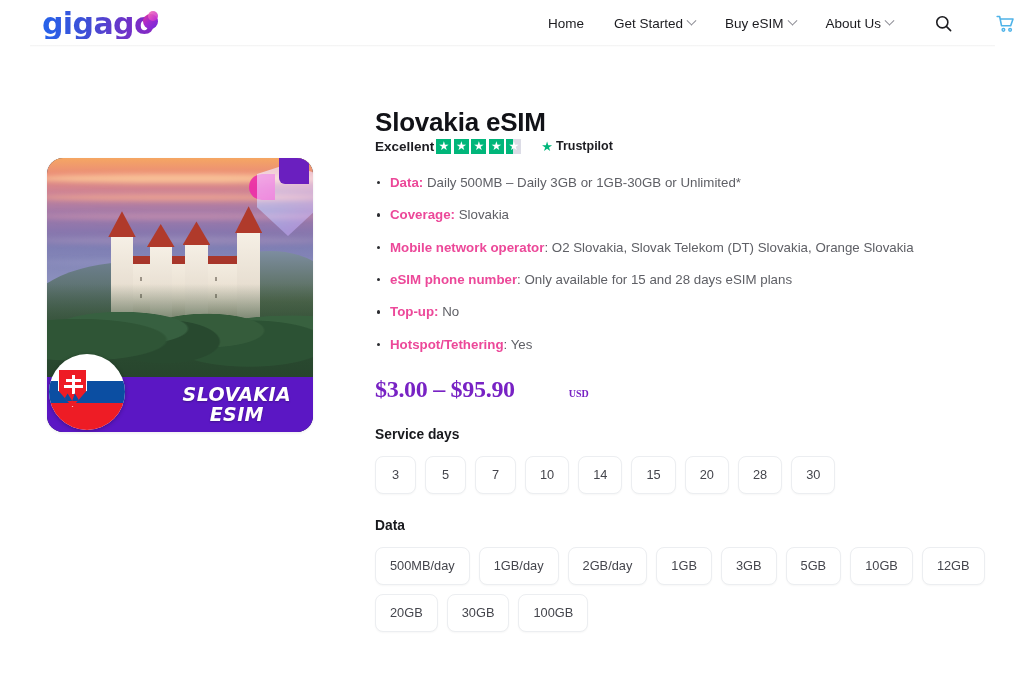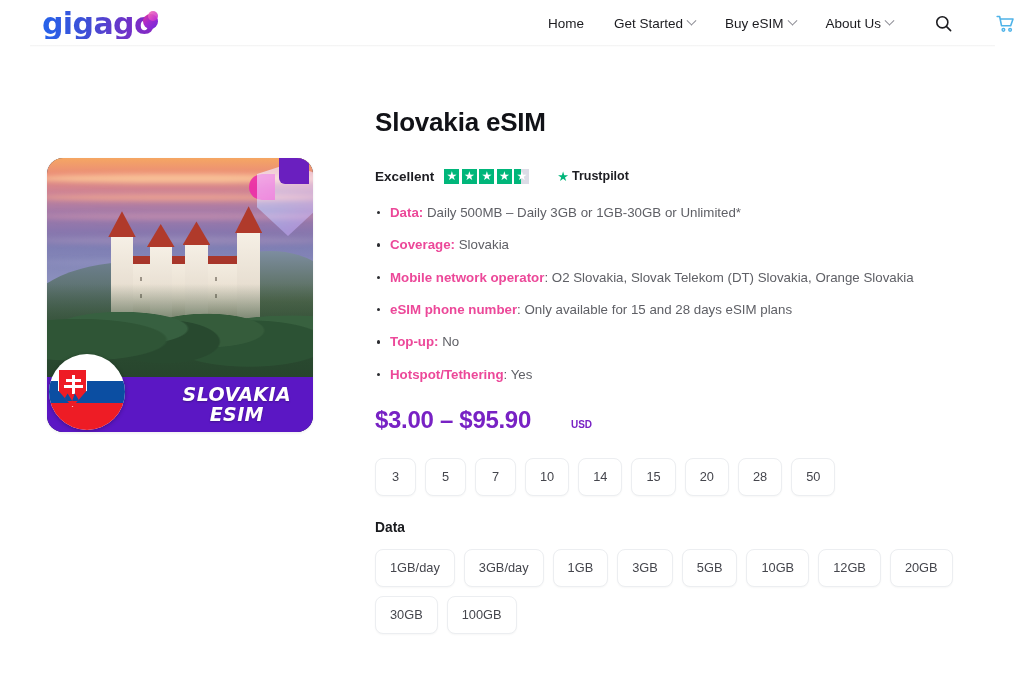--- a/index.html
+++ b/index.html
@@ -296,22 +296,22 @@
     font-size: 26px;
     font-weight: 700;
     color: #111217;
     letter-spacing: -0.2px;
     line-height: 1.18;
   }
 
   .rating-row {
     display: flex;
     align-items: center;
-    margin-top: 31px;
-    gap: 10px;
+    margin-top: 1px;
+    gap: 2px;
   }
   .rating-word { font-size: 13.5px; font-weight: 600; color: #1c1c21; }
   .stars { display: flex; gap: 2.5px; }
   .star-box {
     width: 15px; height: 15px;
     background: #00b67a;
     position: relative;
     display: flex; align-items: center; justify-content: center;
   }
   .star-box.half { background: linear-gradient(to right, #00b67a 50%, #dcdce6 50%); }
@@ -336,21 +336,22 @@
     width: 3.4px; height: 3.4px;
     border-radius: 50%;
     background: #2b2c31;
   }
   .specs b { color: #ec4899; font-weight: 700; }
 
   .price-row {
     margin-top: 21px;
     display: flex;
     align-items: baseline;
-    gap: 5px;
+    gap: 19px;
+    font-family: Liberation Serif, serif;
   }
   .price { font-size: 24px; font-weight: 700; color: #7822c4; letter-spacing: -0.3px; }
   .price-cur { font-size: 10px; font-weight: 700; color: #7822c4; }
 
   .opt-group { margin-top: 24px; }
   .opt-label {
     font-size: 13.8px;
     font-weight: 700;
     color: #18191d;
     margin-bottom: 14px;
@@ -520,38 +521,40 @@
       <li><b>Top-up:</b><span> No</span></li>
       <li><b>Hotspot/Tethering</b><span>: Yes</span></li>
     </ul>
 
     <div class="price-row">
       <span class="price" style="color: rgb(120, 34, 196);">$3.00 – $95.90</span>
       <span class="price-cur" style="color: rgb(120, 34, 196); padding-left: 35px;">USD</span>
     </div>
 
     <div class="opt-group">
+      <div class="opt-label">Service days</div>
       <div class="opt-row" id="service-days-row">
           <button class="opt-btn">3</button>
           <button class="opt-btn">5</button>
           <button class="opt-btn">7</button>
           <button class="opt-btn">10</button>
           <button class="opt-btn">14</button>
           <button class="opt-btn">15</button>
           <button class="opt-btn">20</button>
           <button class="opt-btn">28</button>
-          <button class="opt-btn">50</button>
+          <button class="opt-btn">30</button>
         </div>
     </div>
 
     <div class="opt-group">
       <div class="opt-label">Data</div>
       <div class="opt-row" id="data-row">
+          <button class="opt-btn">500MB/day</button>
           <button class="opt-btn">1GB/day</button>
-          <button class="opt-btn">3GB/day</button>
+          <button class="opt-btn">2GB/day</button>
           <button class="opt-btn">1GB</button>
           <button class="opt-btn">3GB</button>
           <button class="opt-btn">5GB</button>
           <button class="opt-btn">10GB</button>
           <button class="opt-btn">12GB</button>
           <button class="opt-btn">20GB</button>
           <button class="opt-btn">30GB</button>
           <button class="opt-btn">100GB</button>
         </div>
     </div>

